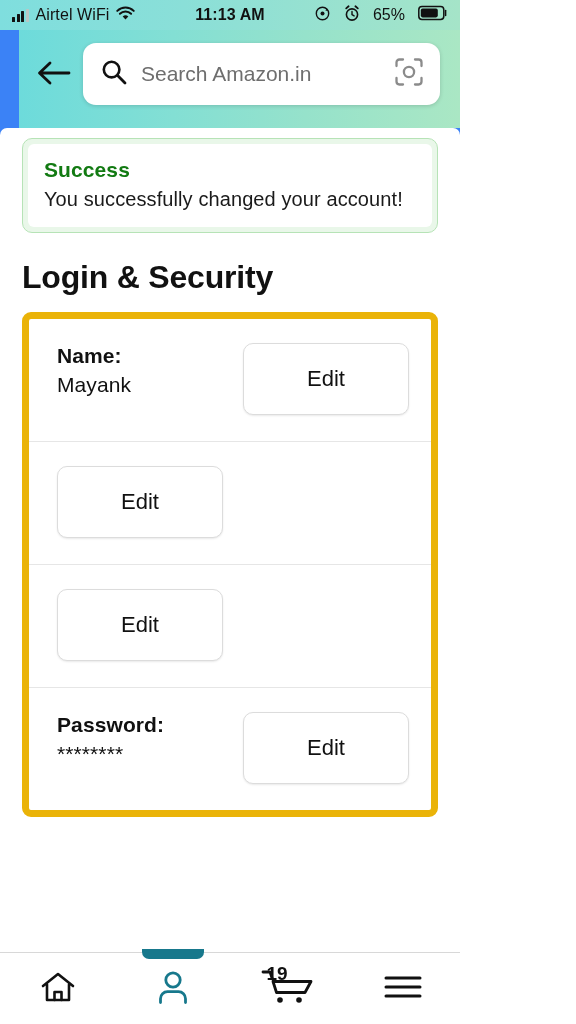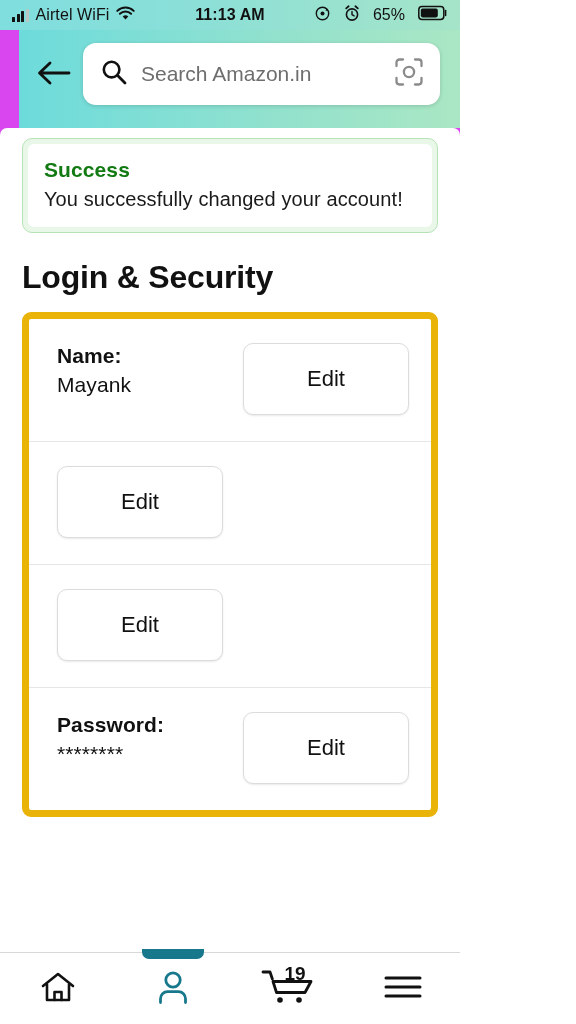--- a/index.html
+++ b/index.html
@@ -9,21 +9,21 @@
     height: 1024px;
     overflow: hidden;
     font-family: "Liberation Sans", sans-serif;
     background: #ffffff;
   }
 
   #app {
     position: relative;
     width: 460px;
     height: 1024px;
-    background: #d946ef;
+    background: #3b82f6;
     overflow: hidden;
   }
 
   
   .statusbar {
     position: relative;
     height: 30px;
     background: linear-gradient(to right, #7fdede 0%, #8adfd8 40%, #a5e4c8 100%);
     display: flex;
     align-items: center;
@@ -230,21 +230,21 @@
     transform: translateX(-50%);
     width: 62px;
     height: 10px;
     background: #17788c;
     border-radius: 0 0 7px 7px;
   }
   .cart-wrap { position: relative; display: block; }
   .cart-count {
     position: absolute;
     top: -3px;
-    left: 25px;
+    left: 7px;
     font-size: 19px;
     font-weight: bold;
     color: #111;
     line-height: 1;
   }
 </style>
 </head>
 <body>
 
 <div id="app">

